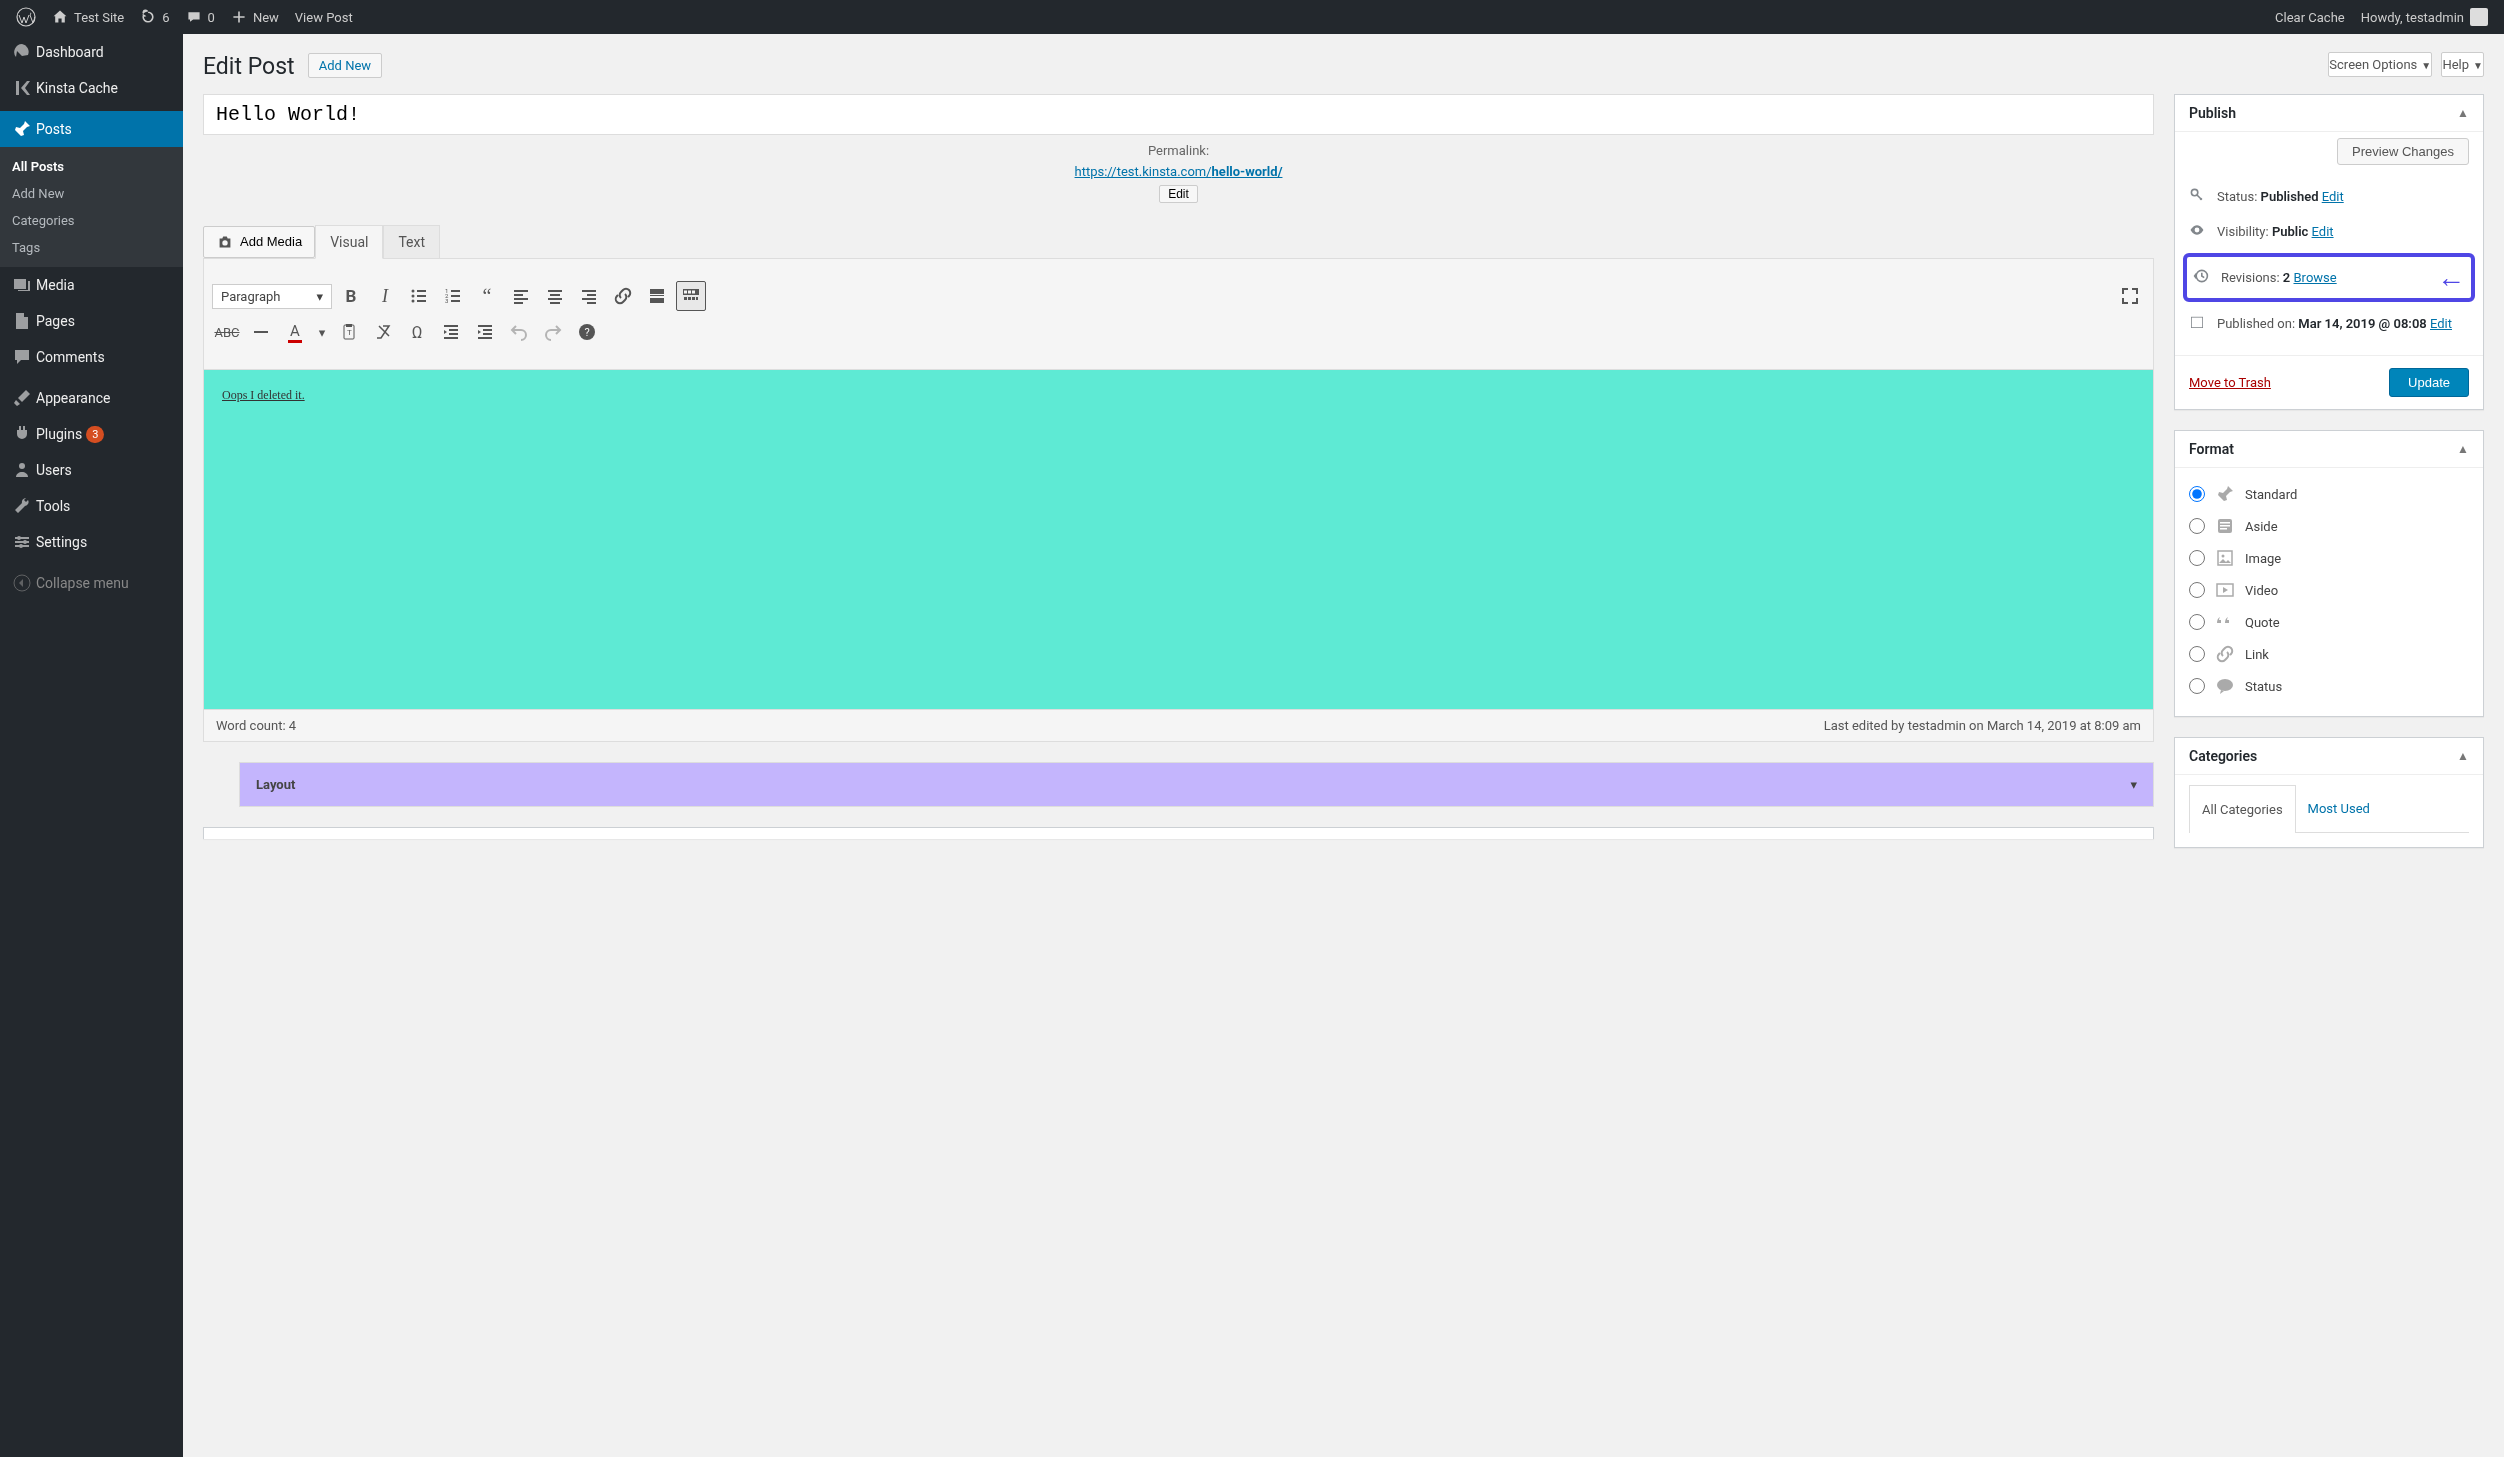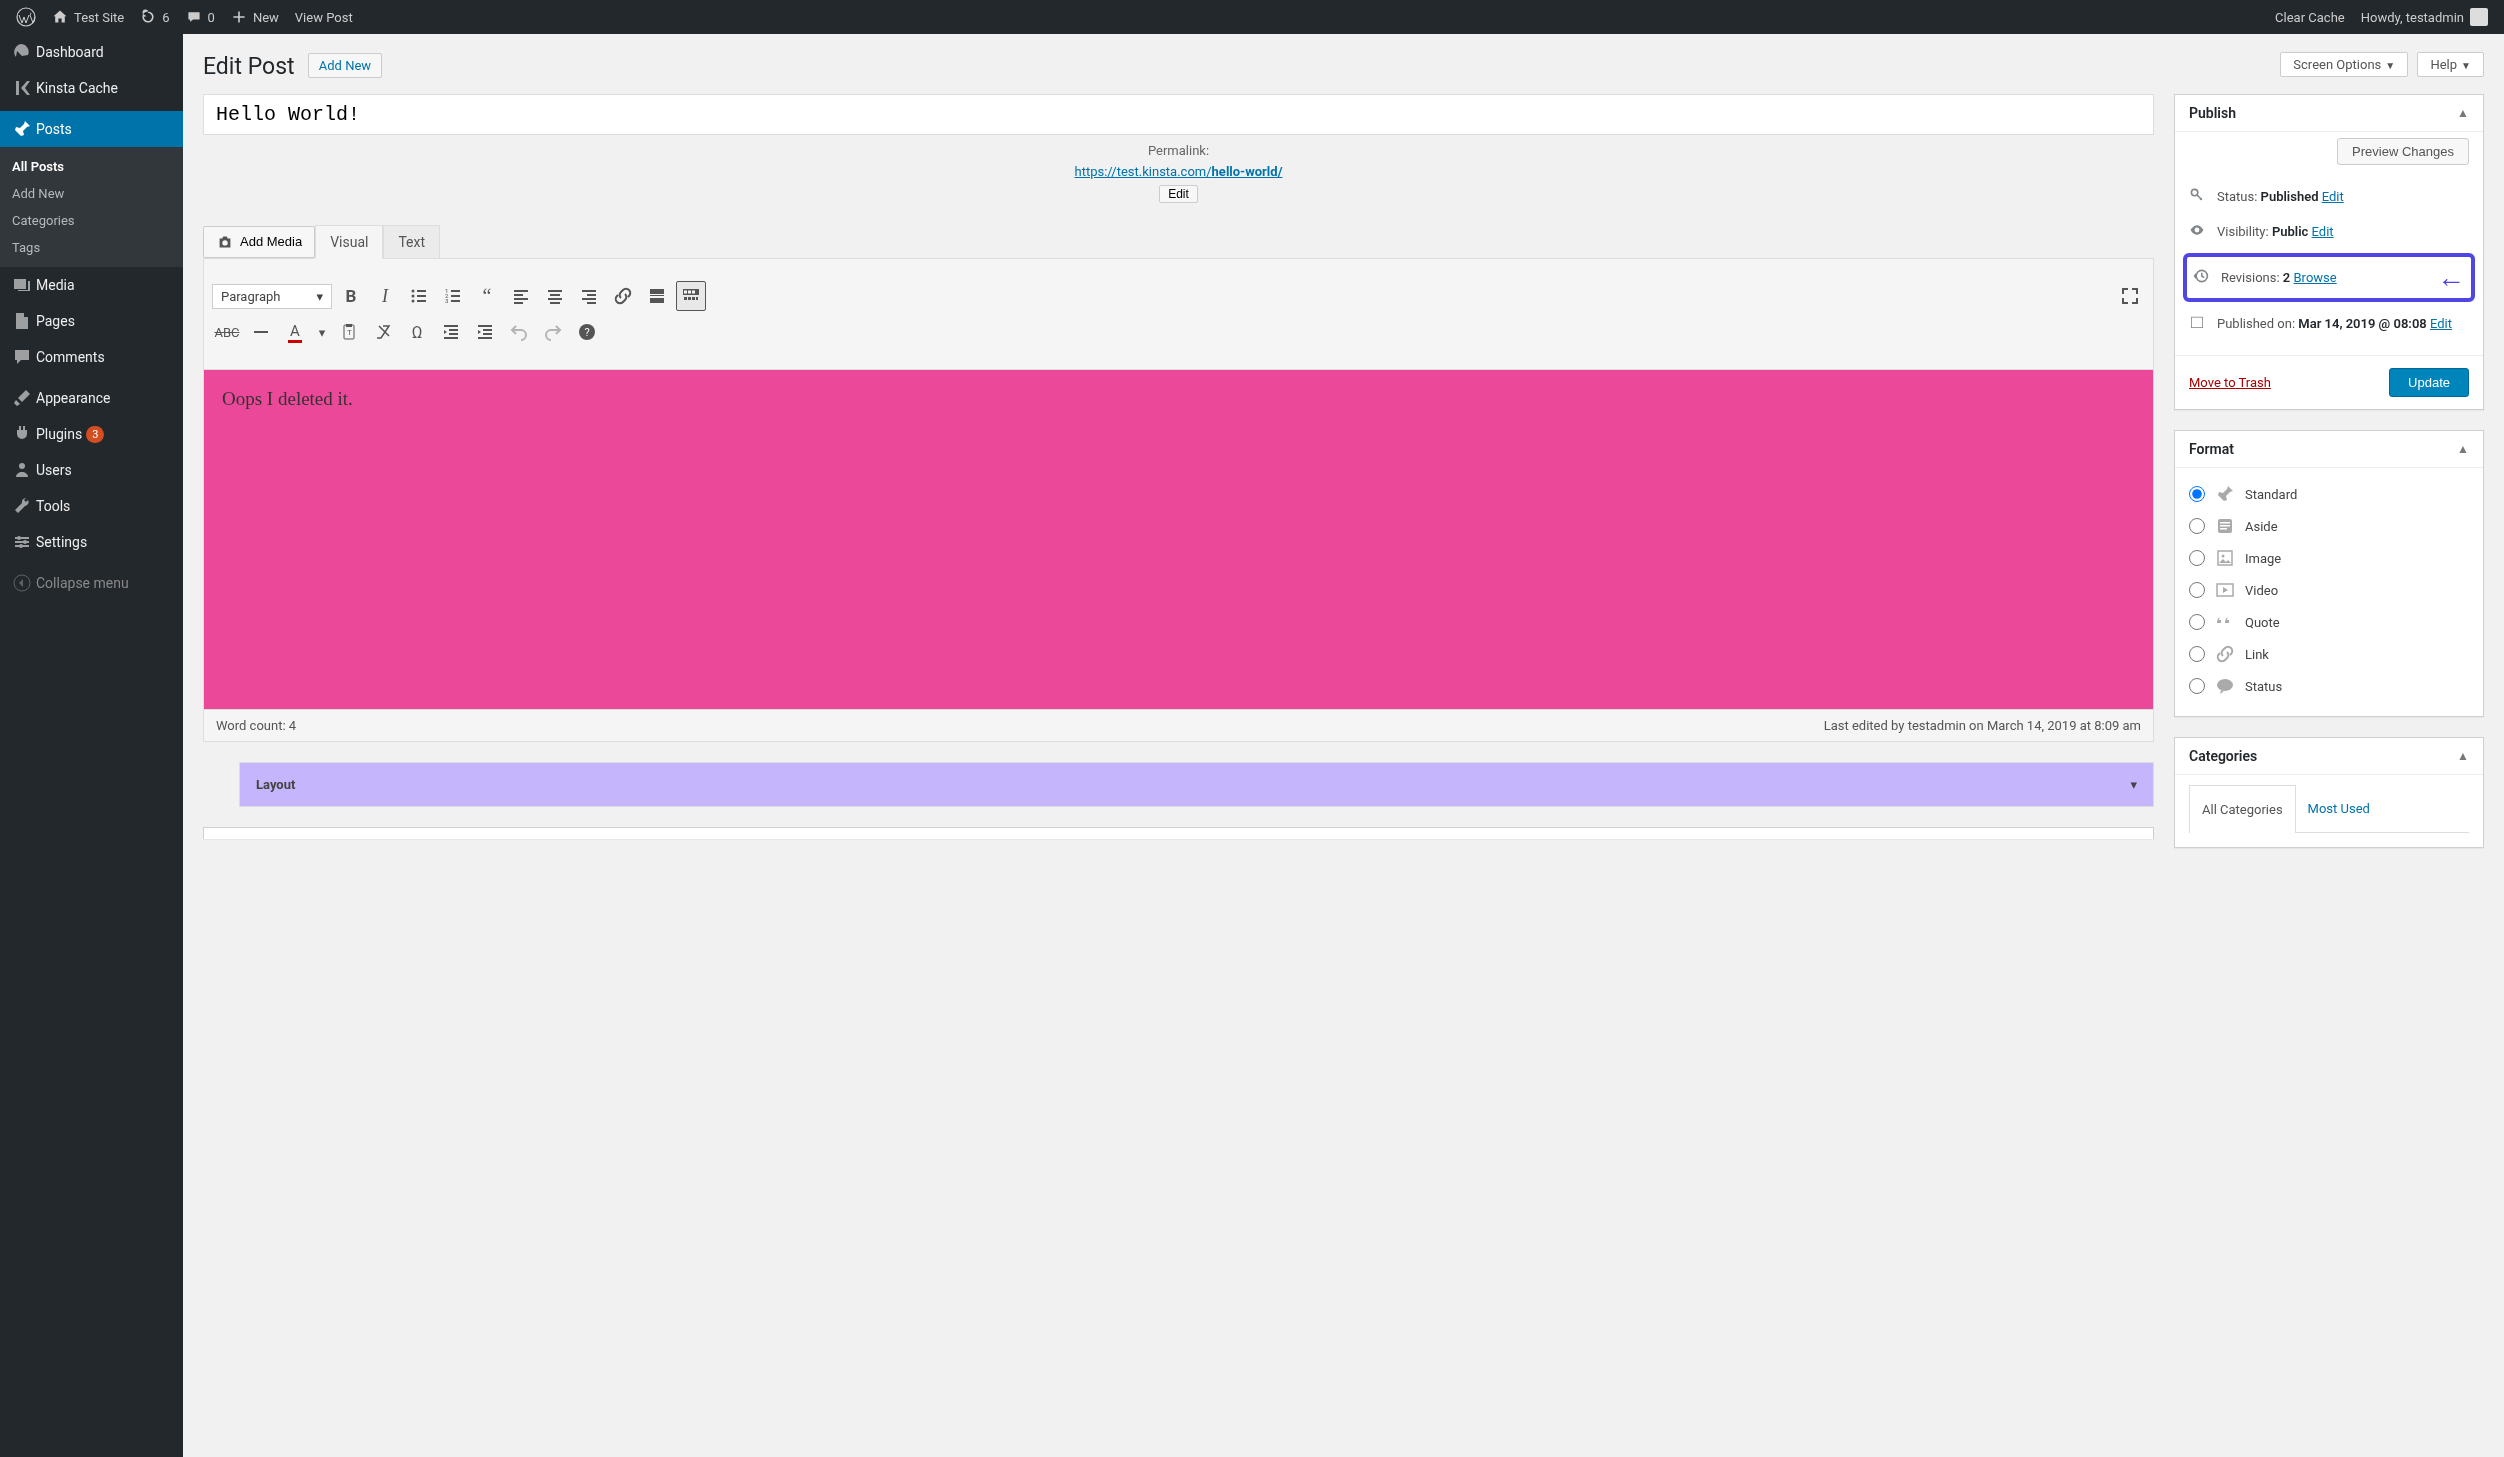--- a/index.html
+++ b/index.html
@@ -22,21 +22,21 @@
 .submenu { background: #32373c; padding: 6px 0; }
 .submenu-item { display: block; padding: 6px 12px; color: #b4b9be; font-size: 13px; cursor: pointer; }
 .submenu-item.active { color: #fff; font-weight: 600; }
 .menu-separator { height: 5px; display: block; }
 .update-badge { display: inline-block; background: #d54e21; color: #fff; border-radius: 10px; padding: 0 6px; font-size: 11px; line-height: 17px; }
 
 
 #wpbody { margin-left: 183px; padding-top: 34px; }
 #wpbody-content { padding: 10px 20px 40px; }
 .top-buttons { float: right; margin-top: 8px; }
-.top-button { display: inline-block; background: #fff; border: 1px solid #ccc; padding: 4px 12px; font-size: 13px; color: #555; cursor: pointer; border-radius: 2px; margin-left: 6px; }
+.top-button { display: inline-block; background: #fff; border: 1px solid #ccc; padding: 4px 0; font-size: 13px; color: #555; cursor: pointer; border-radius: 2px; margin-left: 6px; }
 .top-button .arrow { font-size: 10px; margin-left: 4px; }
 h1.heading { font-size: 23px; font-weight: 400; color: #23282d; padding: 9px 0 4px 0; display: inline-block; }
 .page-title-action { display: inline-block; margin-left: 10px; padding: 4px 10px; border: 1px solid #ccc; border-radius: 2px; color: #0073aa; background: #f7f7f7; font-size: 13px; vertical-align: 4px; cursor: pointer; }
 
 .two-col { display: flex; gap: 20px; margin-top: 10px; clear: both; }
 .col-main { flex: 1; min-width: 0; }
 .col-side { width: 310px; }
 
 #titlediv input { width: 100%; font-size: 20px; padding: 8px 12px; border: 1px solid #ddd; background: #fff; font-family: Liberation Mono, monospace; }
 .permalink-row { padding: 8px 2px; font-size: 13px; color: #666; display: flex; align-items: center; gap: 6px; flex-direction: column; }
@@ -50,21 +50,21 @@
 .editor-tab.active { background: #f5f5f5; border-bottom-color: #f5f5f5; }
 
 .editor-toolbar { background: #f5f5f5; border: 1px solid #ddd; padding: 19px 8px; }
 .toolbar-row { display: flex; align-items: center; gap: 4px; flex-wrap: wrap; padding: 3px 0; }
 .format-select { border: 1px solid #ccc; background: #fff; padding: 4px 8px; font-size: 13px; width: 120px; display: flex; align-items: center; justify-content: space-between; cursor: pointer; }
 .tbtn { width: 30px; height: 30px; display: inline-flex; align-items: center; justify-content: center; border-radius: 2px; cursor: pointer; color: #555; }
 .tbtn.toggled { border: 1px solid #555; background: #e8e8e8; }
 .tbtn svg { width: 20px; height: 20px; }
 .fullscreen-btn { margin-left: auto; }
 
-.editor-area { background: #ec4899; border: 1px solid #ddd; border-top: 0; min-height: 340px; padding: 18px; font-family: Georgia, serif; font-size: 19px; color: #333; }
+.editor-area { background: #5eead4; border: 1px solid #ddd; border-top: 0; min-height: 340px; padding: 18px; font-family: Georgia, serif; font-size: 12px; color: #333; text-decoration: underline; }
 .editor-status { display: flex; justify-content: space-between; border: 1px solid #ddd; border-top: 0; background: #f5f5f5; padding: 8px 12px; font-size: 13px; color: #555; }
 
 .postbox { background: #fff; border: 1px solid #ccd0d4; box-shadow: 0 1px 1px rgba(0,0,0,.04); margin-bottom: 20px; }
 .postbox-header { display: flex; align-items: center; justify-content: space-between; padding: 10px 14px; border-bottom: 1px solid #eee; }
 .postbox-header h2 { font-size: 14px; font-weight: 600; color: #23282d; }
 .toggle-indicator { cursor: pointer; color: #777; font-size: 12px; }
 .postbox .inside { padding: 10px 14px 14px; }
 .misc-pub { display: flex; align-items: center; gap: 10px; padding: 8px 0; font-size: 13px; color: #555; }
 .misc-pub .icon { color: #82878c; width: 18px; }
 .misc-pub a { color: #0073aa; text-decoration: underline; }

